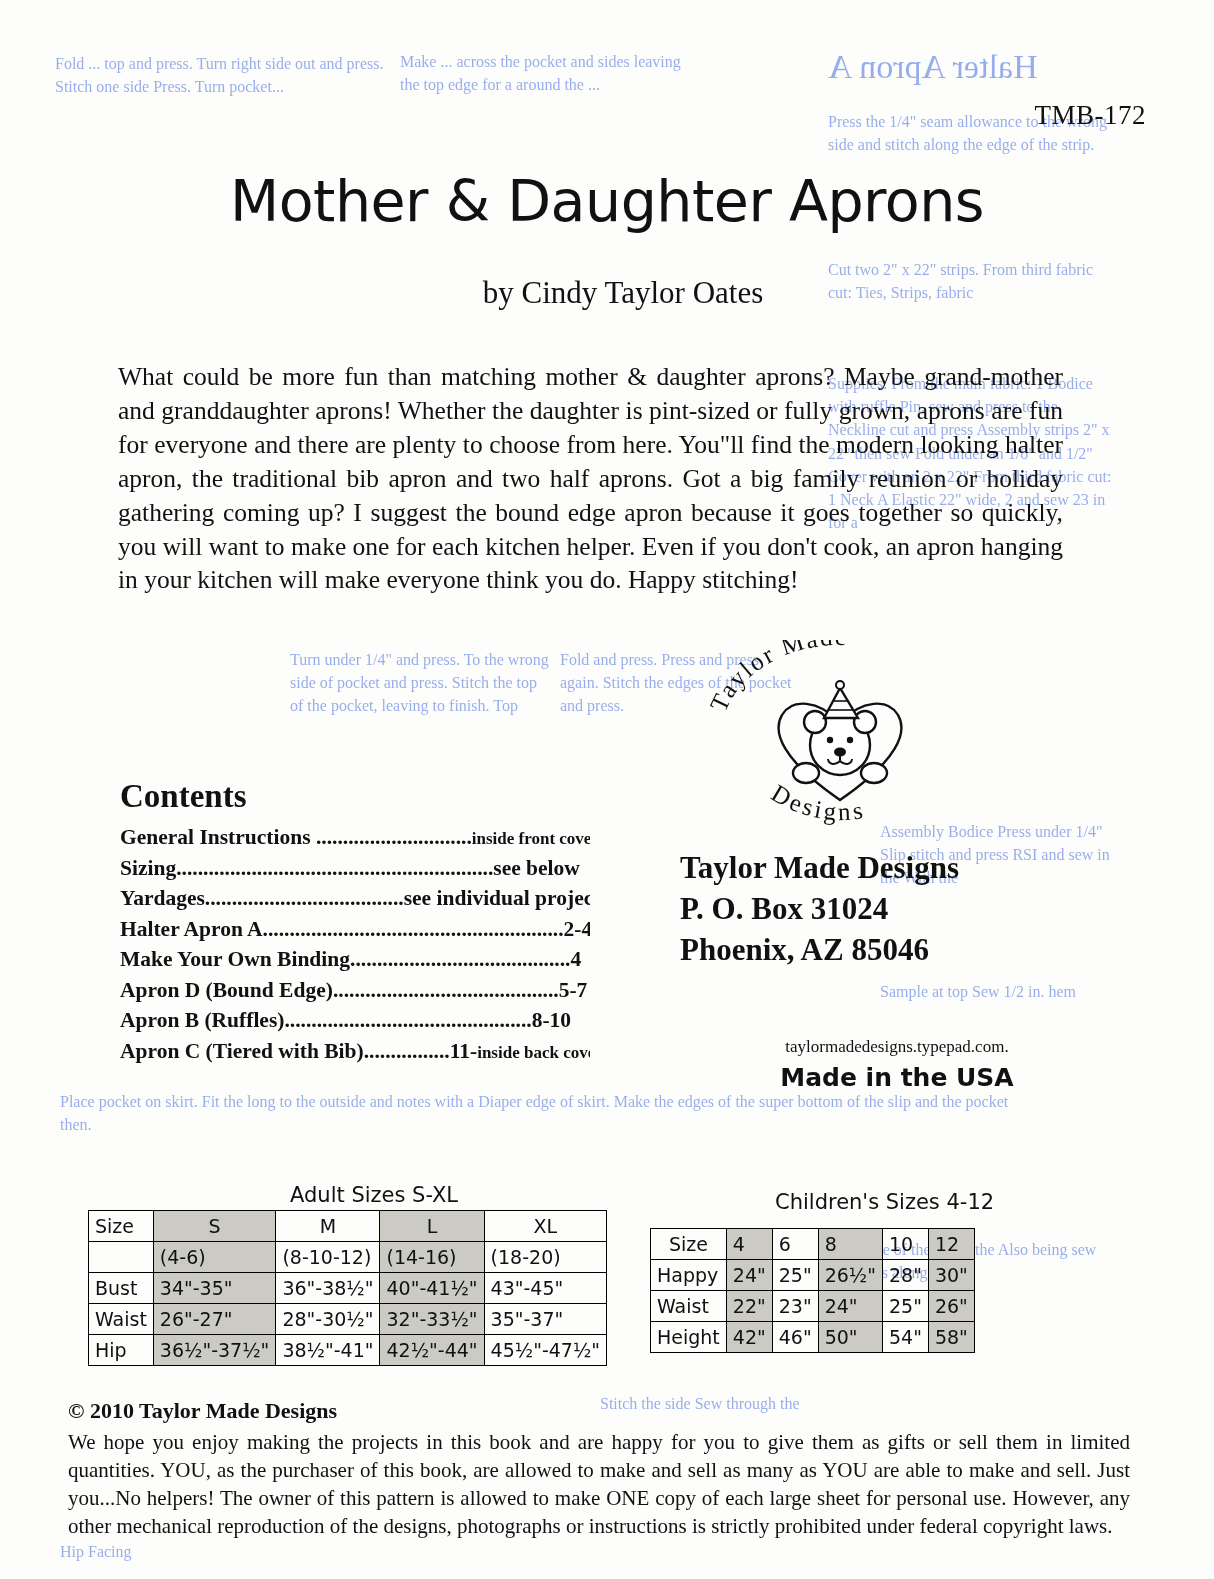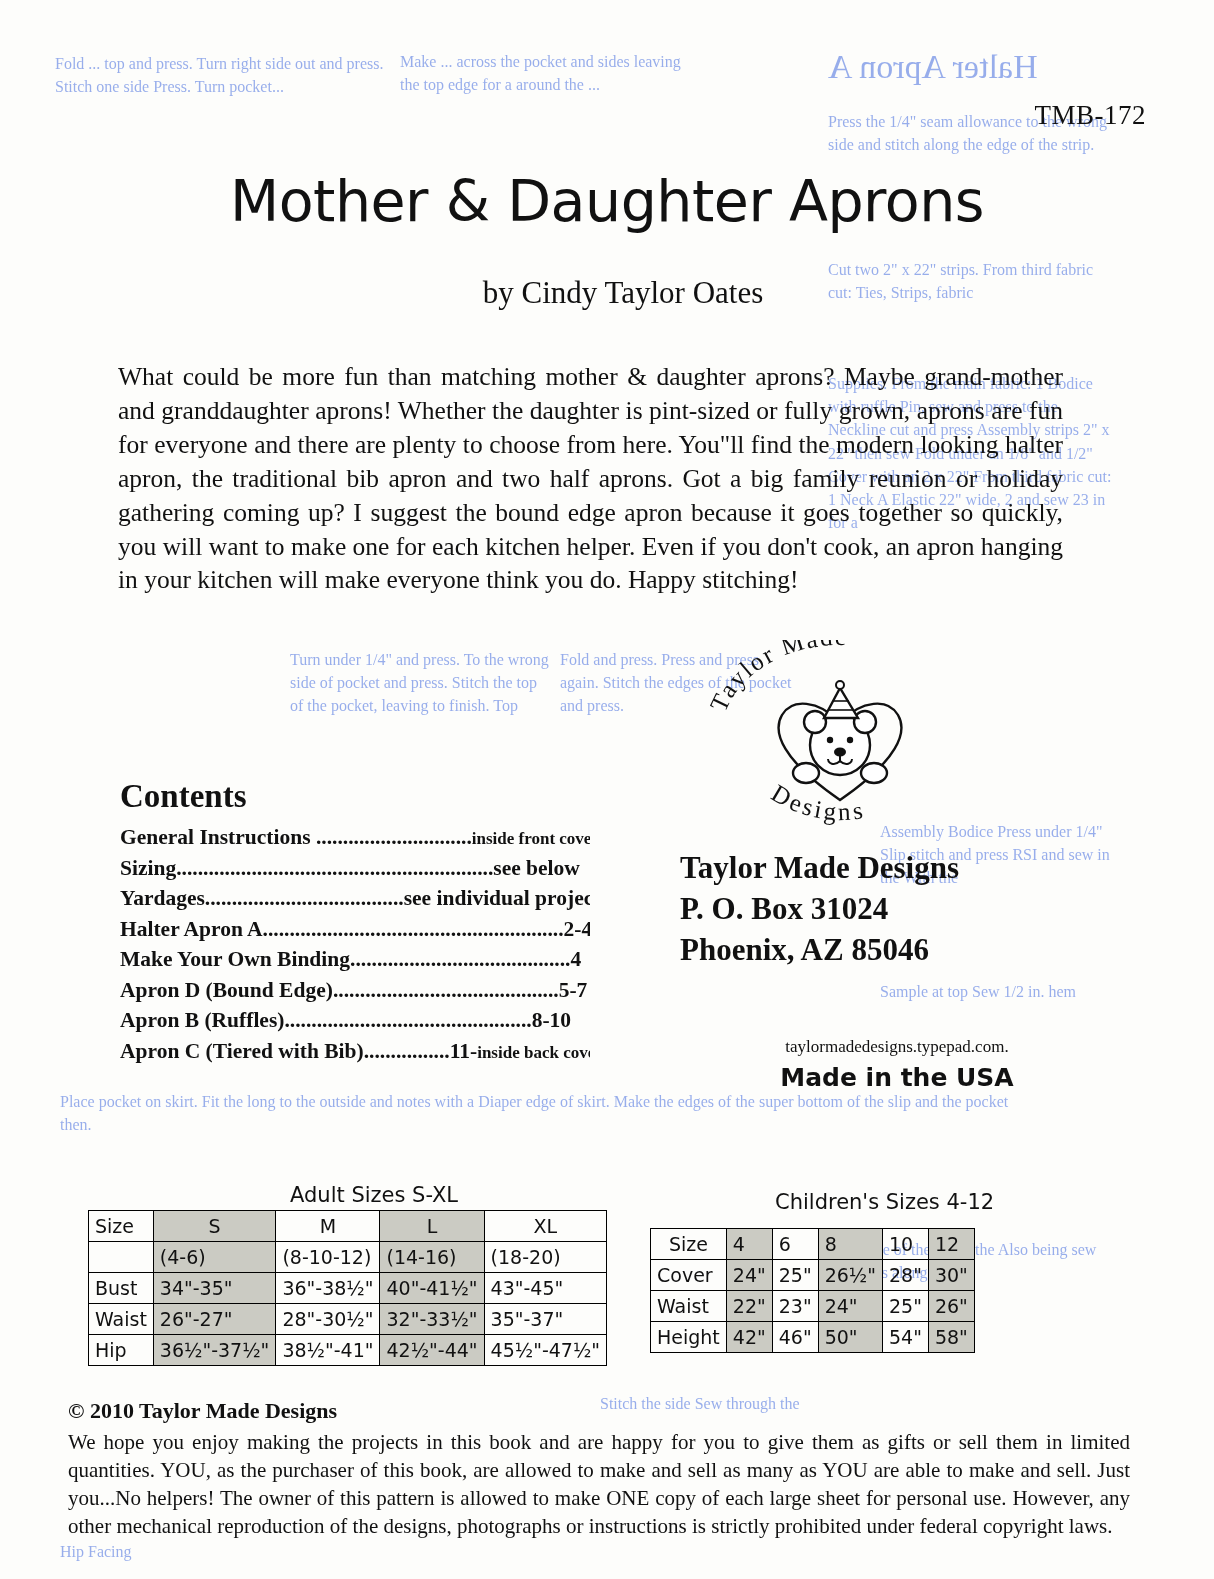--- a/index.html
+++ b/index.html
@@ -338,21 +338,21 @@
     <tbody>
         <tr>
       <td style="text-align:center;">Size</td>
       <td class="shade">4</td>
       <td>6</td>
       <td class="shade">8</td>
       <td>10</td>
       <td class="shade">12</td>
     </tr>
     <tr>
-      <td>Cover</td>
+      <td>Happy</td>
       <td class="shade">24"</td>
       <td>25"</td>
       <td class="shade">26½"</td>
       <td>28"</td>
       <td class="shade">30"</td>
     </tr>
     <tr>
       <td>Waist</td>
       <td class="shade">22"</td>
       <td>23"</td>

